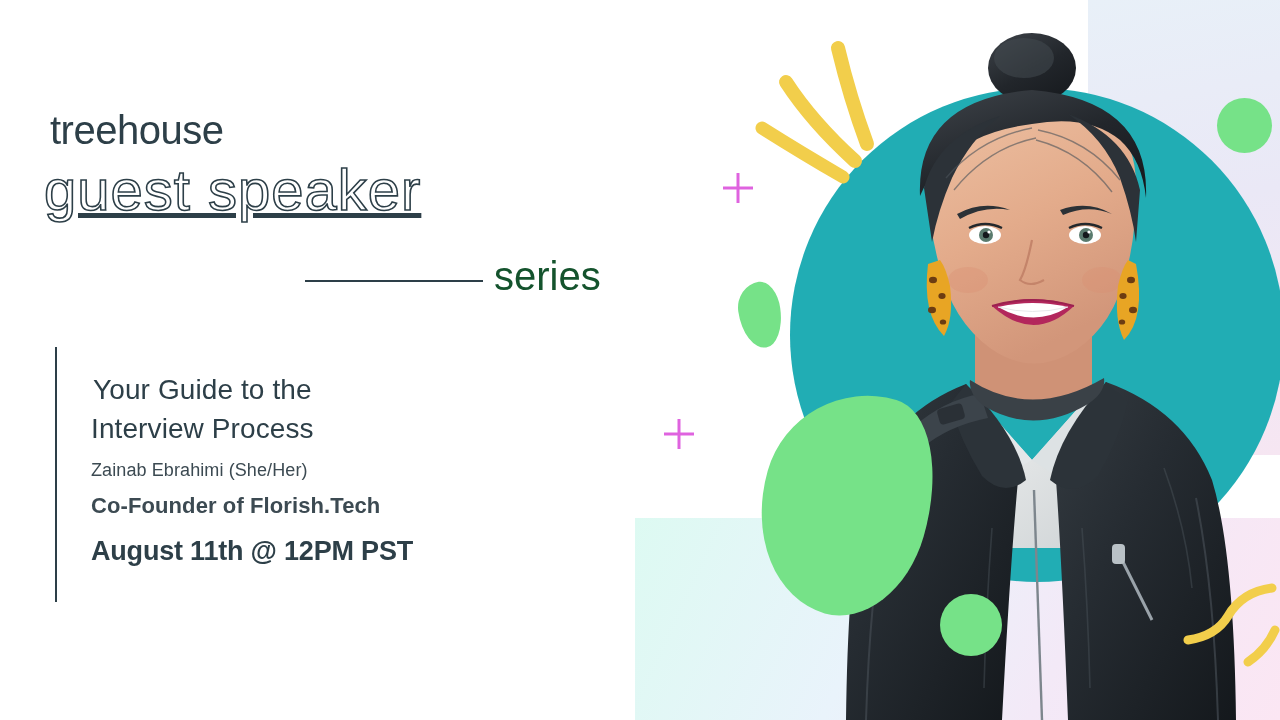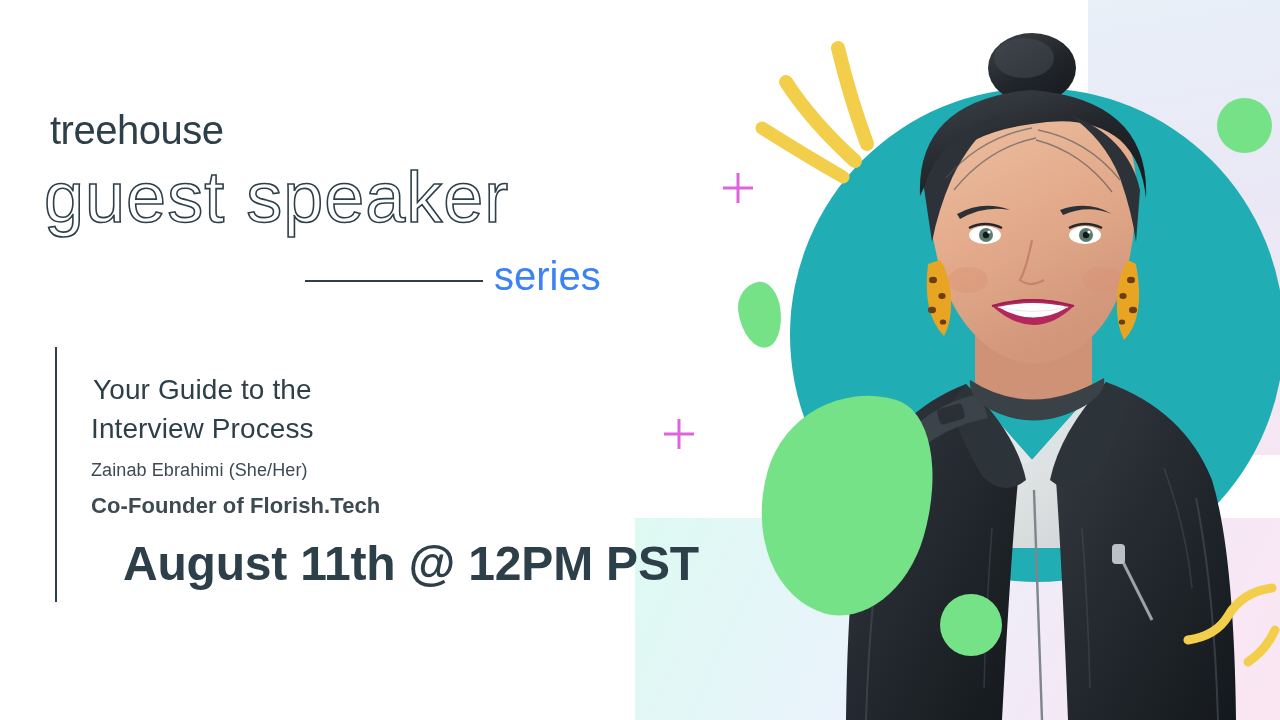--- a/index.html
+++ b/index.html
@@ -117,43 +117,44 @@
     font-size: 40px;
     font-weight: 400;
     letter-spacing: -0.5px;
     color: #2D3F48;
     line-height: 1;
   }
   .headline-outline {
     position: absolute;
     left: 44px;
     top: 160px;
-    font-size: 72px;
+    font-size: 58px;
     font-weight: 400;
     letter-spacing: 1px;
     line-height: 1.05;
     color: transparent;
     -webkit-text-stroke: 1.6px #2D3F48;
     white-space: nowrap;
+    text-decoration: underline;
   }
   .series-rule {
     position: absolute;
     left: 305px;
     top: 280px;
     width: 178px;
     height: 1.6px;
     background: #2D3F48;
   }
   .series-word {
     position: absolute;
     left: 494px;
     top: 256px;
     font-size: 40px;
     font-weight: 400;
-    color: #3b82f6;
+    color: #14532d;
     line-height: 1;
   }
 
   .v-rule {
     position: absolute;
     left: 55px;
     top: 347px;
     width: 2px;
     height: 255px;
     background: #2D3F48;
@@ -186,25 +187,24 @@
     top: 493px;
     font-size: 22px;
     font-weight: 700;
     color: #3C4A52;
     letter-spacing: 0.1px;
   }
   .datetime {
     position: absolute;
     left: 91px;
     top: 536px;
-    font-size: 48px;
+    font-size: 27px;
     font-weight: 700;
     color: #2D3F48;
     letter-spacing: -0.2px;
-    margin-left: 32px;
   }
 </style>
 </head>
 <body>
 
 <div id="stage">
 
   <div class="panel-top-right"></div>
   <div class="panel-bottom"></div>
 

